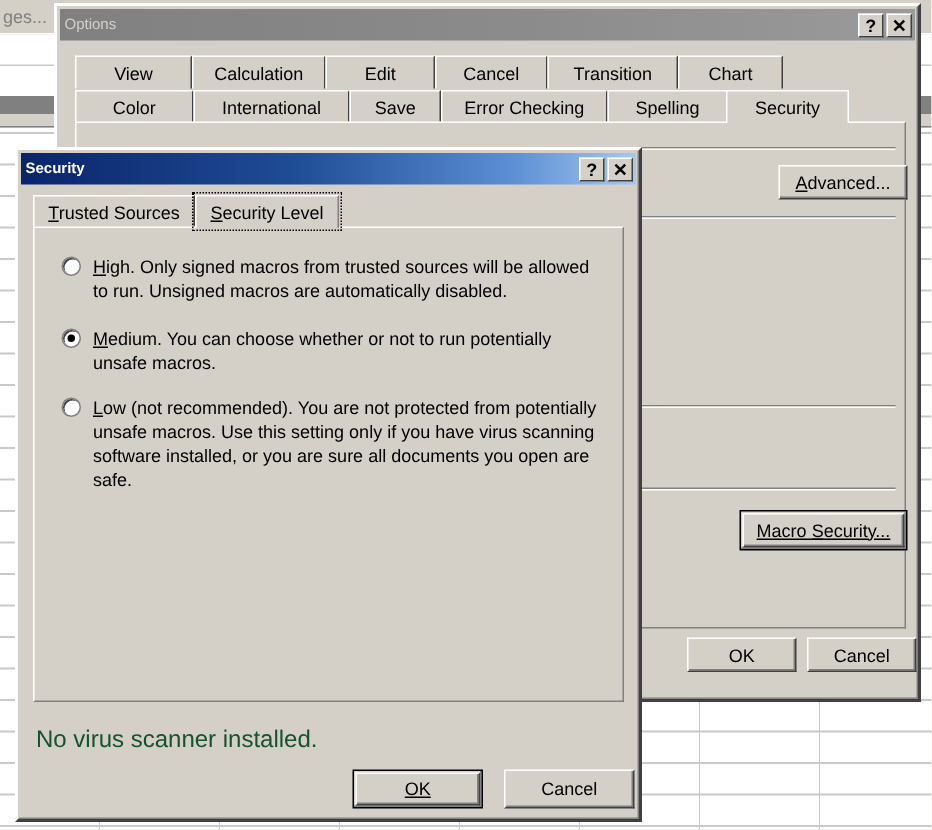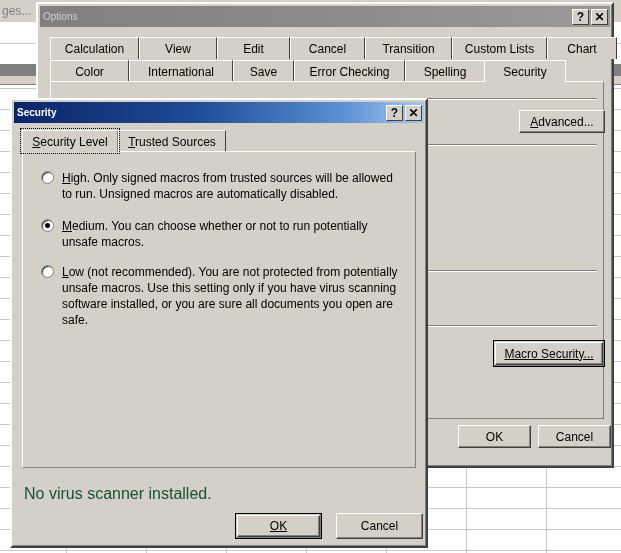--- a/index.html
+++ b/index.html
@@ -290,37 +290,34 @@
   <div class="win" style="left:36px; top:2px; width:578px; height:466px;">
     <div class="win-inner"></div>
 
     <div class="titlebar inactive">
       <span class="title-text">Options</span>
       <span class="tb-btn">?</span>
       <span class="tb-btn">✕</span>
     </div>
 
     <div class="tabstrip" style="left:12px; top:33px;">
+      <div class="tab" style="width:78px;">
+          <span>View</span>
+        </div>
       <div class="tab" style="width:89px;">
           <span>Calculation</span>
         </div>
-      <div class="tab" style="width:78px;">
-          <span>View</span>
-        </div>
       <div class="tab" style="width:73px;">
           <span>Edit</span>
         </div>
       <div class="tab" style="width:75px;">
           <span>Cancel</span>
         </div>
       <div class="tab" style="width:87px;">
           <span>Transition</span>
-        </div>
-      <div class="tab" style="width:95px;">
-          <span>Custom Lists</span>
         </div>
       <div class="tab" style="width:70px;">
           <span>Chart</span>
         </div>
     </div>
 
     <div class="tabstrip" style="left:12px; top:56px;">
       <div class="tab" style="width:79px;">
           <span>Color</span>
         </div>
@@ -378,25 +375,25 @@
   <div class="win" style="left:10px; top:98px; width:418px; height:450px;">
     <div class="win-inner"></div>
 
     <div class="titlebar active">
       <span class="title-text">Security</span>
       <span class="tb-btn">?</span>
       <span class="tb-btn">✕</span>
     </div>
 
     <div class="tabstrip" style="left:10px; top:30px;">
+      <div class="tab" style="width:108px;">
+        <span><span class="u">T</span><span>rusted Sources</span></span>
+      </div>
       <div class="tab active focus-rect" style="width:96px; border-right:1px solid #808080;">
         <span><span class="u">S</span><span>ecurity Level</span></span>
-      </div>
-      <div class="tab" style="width:108px;">
-        <span><span class="u">T</span><span>rusted Sources</span></span>
       </div>
     </div>
 
     <div style="position:absolute; left:10px; top:51px; width:394px; height:317px; background:#d4d0c8; border-top:1px solid #ffffff; border-left:1px solid #ffffff; border-right:1px solid #808080; border-bottom:1px solid #808080; box-sizing:border-box;">
 
       <div class="radio-row" style="left:18px; top:18px; width:360px;">
         <span class="radio"></span>
         <span class="radio-label"><span class="u">H</span><span>igh</span><span>. Only signed macros from trusted sources will be allowed to run. Unsigned macros are automatically disabled.</span></span>
       </div>
 

